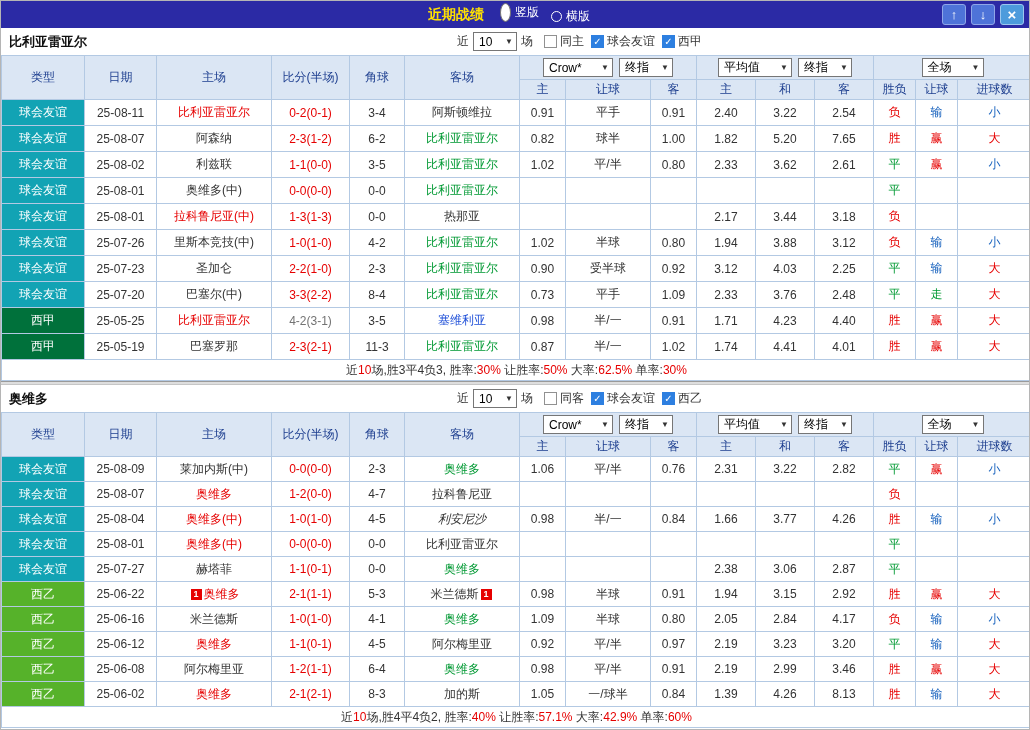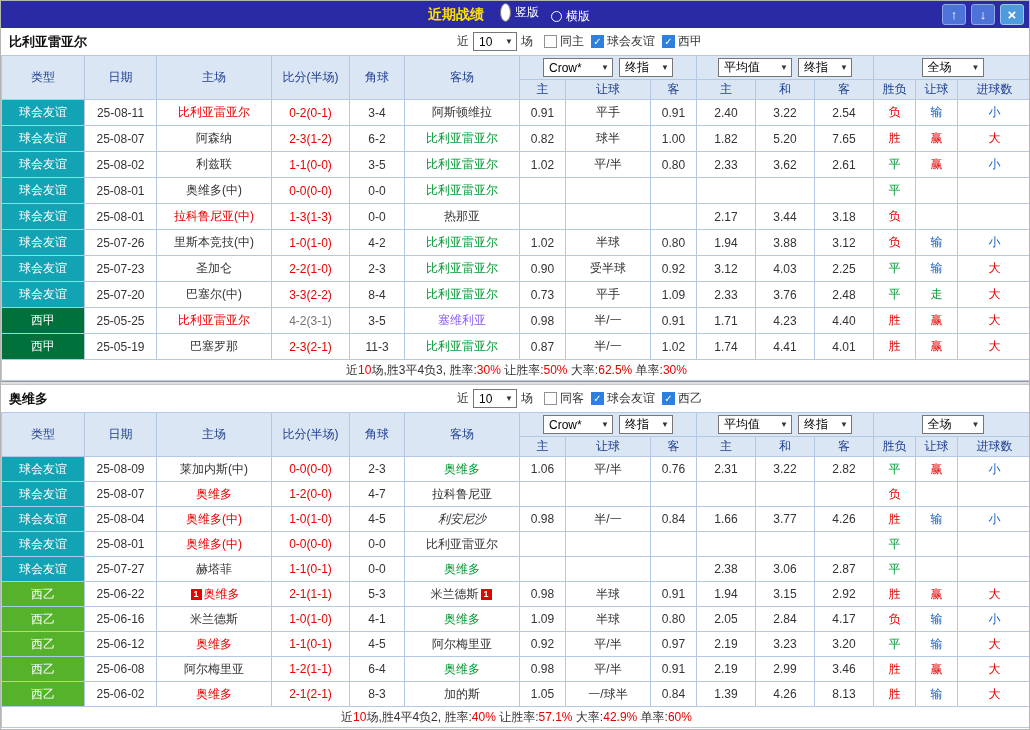--- a/index.html
+++ b/index.html
@@ -286,21 +286,21 @@
               <td class="tres" style="color: rgb(0, 153, 51);">平</td>
               <td class="tres" style="color: rgb(0, 153, 51);">走</td>
               <td class="tres" style="color: rgb(230, 0, 0);">大</td>
             </tr>
             <tr>
               <td class="ttype" style="background: rgb(0, 113, 59); color: rgb(255, 255, 255);">西甲</td>
               <td class="tdate">25-05-25</td>
               <td class="tteam"><span style="color: rgb(230, 0, 0);">比利亚雷亚尔</span></td>
               <td class="tscore" style="color: #737373;">4-2(3-1)</td>
               <td class="tcorner">3-5</td>
-              <td class="tteam"><span style="color: #8b5cf6; margin-top: 35px;">塞维利亚</span></td>
+              <td class="tteam"><span style="color: #1d4ed8; margin-top: 35px;">塞维利亚</span></td>
               <td class="tnum">0.98</td>
               <td class="tnum">半/一</td>
               <td class="tnum">0.91</td>
               <td class="tnum">1.71</td>
               <td class="tnum">4.23</td>
               <td class="tnum">4.40</td>
               <td class="tres" style="color: rgb(230, 0, 0);">胜</td>
               <td class="tres" style="color: rgb(230, 0, 0);">赢</td>
               <td class="tres" style="color: rgb(230, 0, 0);">大</td>
             </tr>

